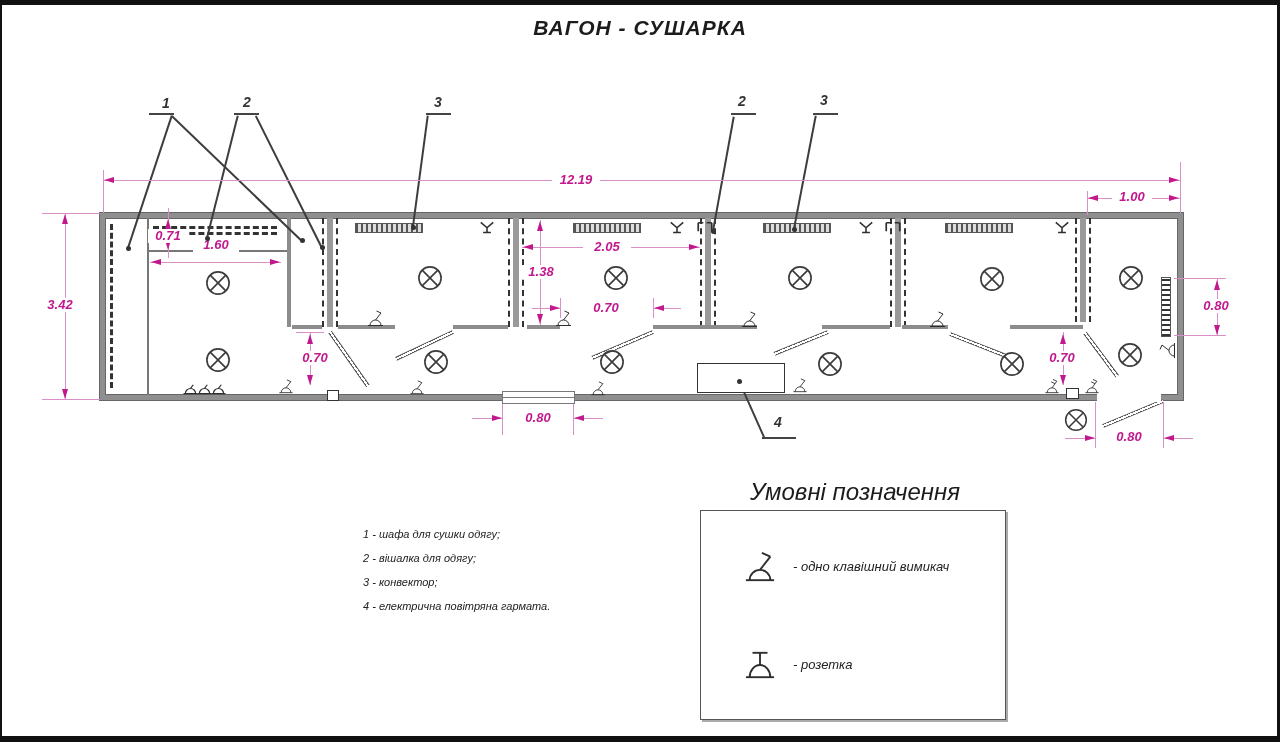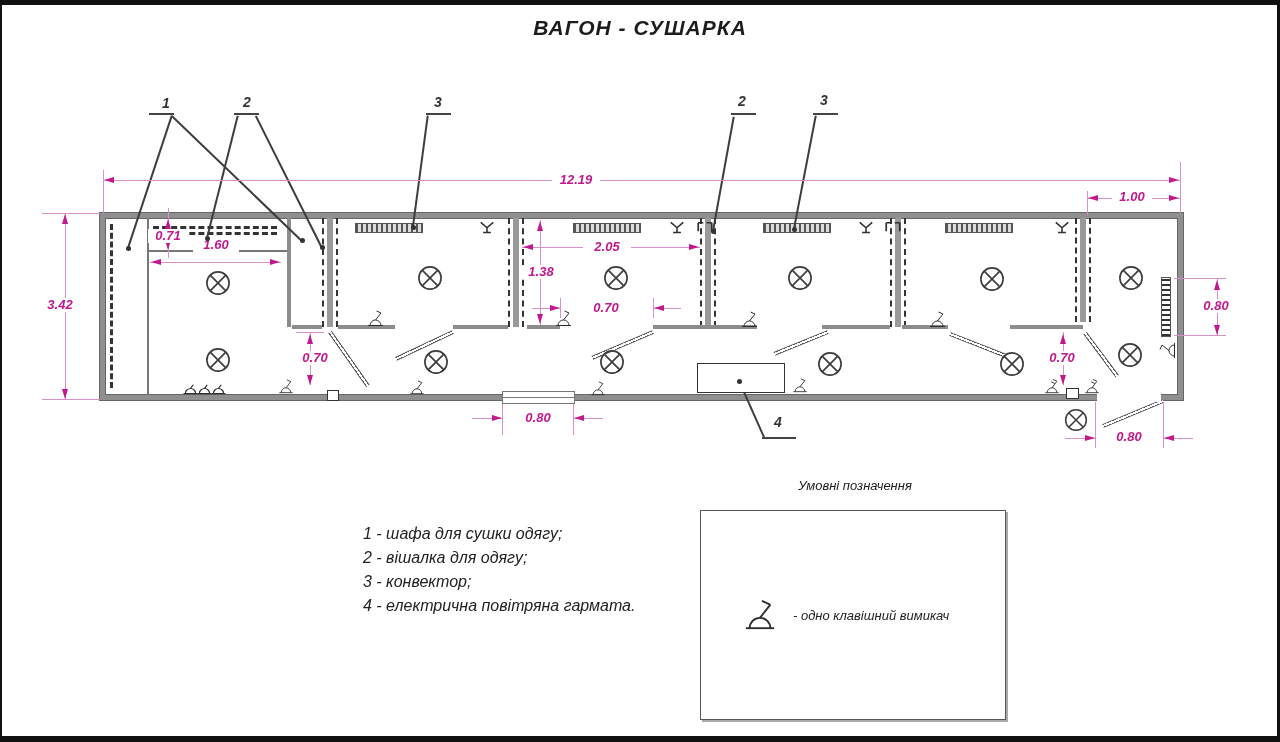--- a/index.html
+++ b/index.html
@@ -30,22 +30,22 @@
   .aU{width:0;height:0;border-left:3px solid transparent;border-right:3px solid transparent;border-bottom:10px solid #c2188e;z-index:4;}
   .aD{width:0;height:0;border-left:3px solid transparent;border-right:3px solid transparent;border-top:10px solid #c2188e;z-index:4;}
   
   .co{font-size:14px;font-style:italic;font-weight:bold;color:#333;z-index:6;}
   .cobar{height:2px;background:#444;z-index:6;}
   .lead{height:1.5px;background:#3d3d3d;transform-origin:0 50%;z-index:2;}
   .dot{width:5px;height:5px;border-radius:50%;background:#333;z-index:6;}
   .sym{z-index:4;}
   #title{left:0;top:16px;width:1280px;text-align:center;font-size:21px;font-weight:bold;
          font-style:italic;letter-spacing:1px;color:#1c1c1c;}
-  #notes{left:363px;top:522px;font-size:16px;font-style:italic;line-height:24px;color:#222;}
-  #legend-head{left:700px;top:478px;width:310px;text-align:center;font-size:13px;font-style:italic;color:#1c1c1c;}
+  #notes{left:363px;top:522px;font-size:11px;font-style:italic;line-height:24px;color:#222;}
+  #legend-head{left:700px;top:478px;width:310px;text-align:center;font-size:24px;font-style:italic;color:#1c1c1c;}
   #legend{left:700px;top:510px;width:306px;height:210px;border:1.5px solid #555;
           box-shadow:2px 2px 0 #aaa;background:#fff;display:flex;flex-direction:column;
           justify-content:space-around;padding:6px 0;box-sizing:border-box;z-index:8;}
   .lrow{display:flex;align-items:center;gap:10px;padding-left:36px;}
   .lrow .ls{width:46px;display:flex;justify-content:center;}
   .lrow .lt{font-size:13px;font-style:italic;color:#222;}
 </style>
 </head>
 <body>
 
@@ -393,13 +393,21 @@
 <div id="legend-head" class="abs">Умовні позначення</div>
 <div id="legend" class="abs">
   <div class="lrow">
     <span class="ls">
         <svg width="36" height="32">
           <use href="#sym-sw1"></use>
         </svg>
       </span>
     <span class="lt">- одно клавішний вимикач</span>
   </div>
+  <div class="lrow">
+    <span class="ls">
+        <svg width="34" height="30">
+          <use href="#sym-sock"></use>
+        </svg>
+      </span>
+    <span class="lt">- розетка</span>
+  </div>
 </div>
 
 </body></html>

